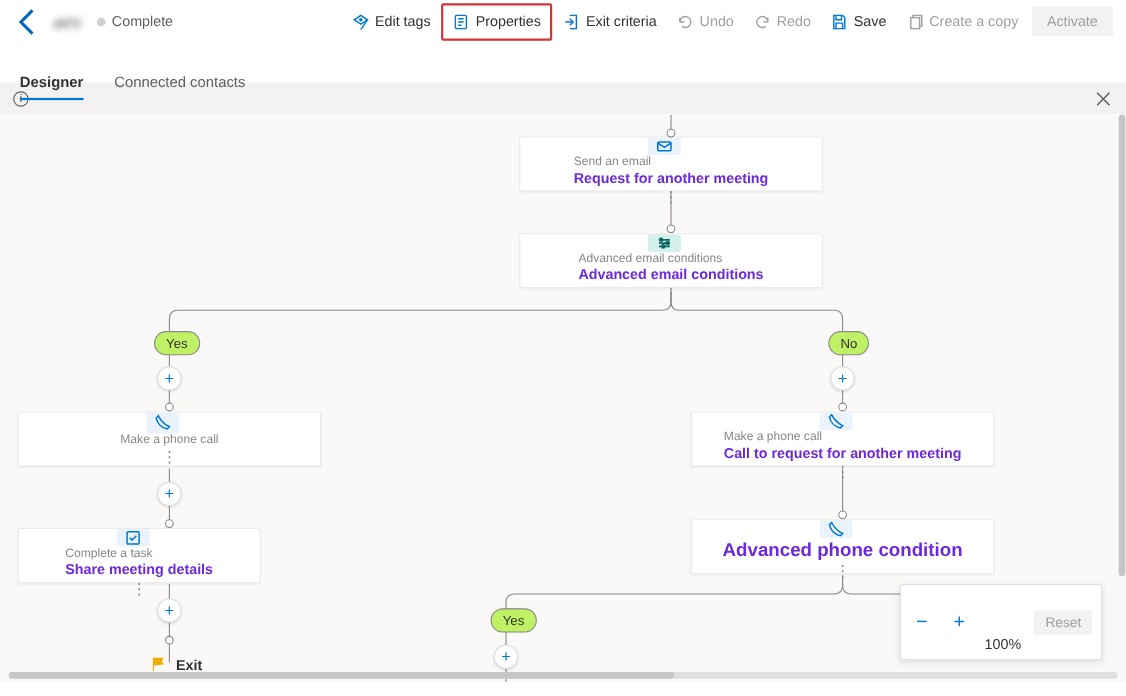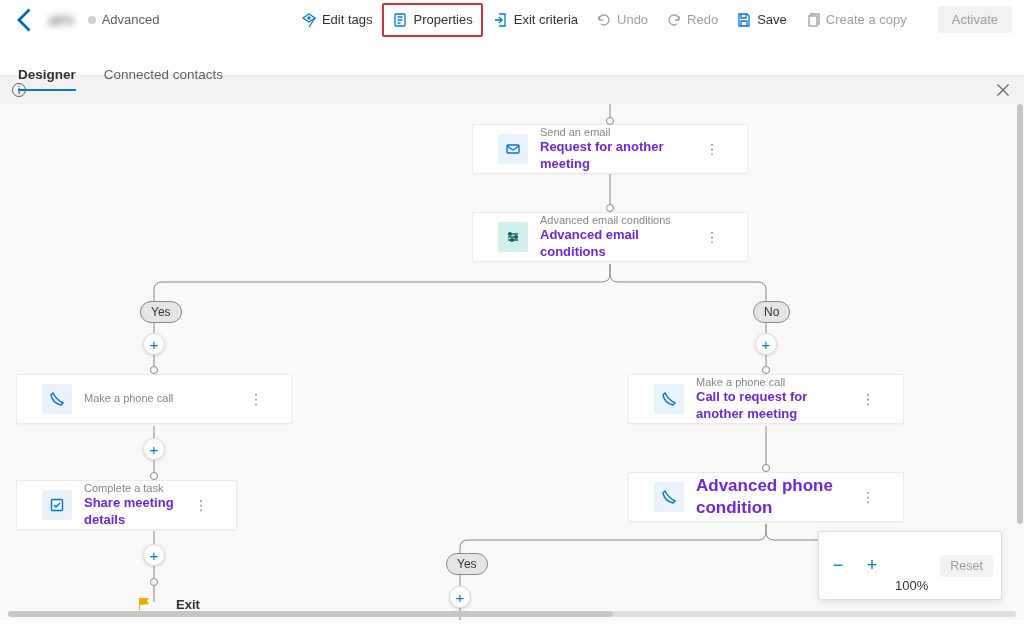--- a/index.html
+++ b/index.html
@@ -12,52 +12,52 @@
     .status-dot { display:inline-block; width:8px; height:8px; border-radius:50%; background:#cfcfcf; margin: 0 6px 0 14px; vertical-align:middle;}
     .status-text { font-size:13px; color:#605e5c; }
 
     .toolbar-actions { margin-left:auto; display:flex; align-items:center; gap:2px;}
     .tb-btn { display:flex; align-items:center; gap:5px; padding:5px 8px; font-size:13px; color:#323130; cursor:pointer; border-radius:2px; }
     .tb-btn.disabled { color:#a19f9d; cursor:default;}
     .tb-btn svg { width:16px; height:16px; }
     .tb-btn .ic-blue { color:#0078d4; }
     .tb-btn .ic-grey { color:#a19f9d; }
     .highlight-box { border: 2px solid #d13438; border-radius:2px; padding: 2px 0; }
-    .activate-btn { background:#f3f2f1; color:#a19f9d; padding:6px 14px; font-size:13px; margin-left:21px; border-radius:2px;}
+    .activate-btn { background:#f3f2f1; color:#a19f9d; padding:6px 14px; font-size:13px; margin-left:2px; border-radius:2px;}
 
     
     .tabs-row { height:36px; display:flex; align-items:center; padding:0 18px; gap:28px; border-bottom:1px solid #edebe9;}
     .tab { font-size:13.5px; color:#605e5c; padding:8px 0; cursor:pointer; position:relative;margin-top:33px;}
     .tab.active { color:#323130; font-weight:600; }
     .tab.active::after { content:""; position:absolute; left:0; right:0; bottom:-1px; height:2px; background:#0078d4; }
 
     
     .info-bar { height:28px; background:#f3f2f1; display:flex; align-items:center; padding:0 12px; font-size:12.5px; color:#323130;}
     .info-bar .info-ic { width:14px; height:14px; border:1px solid #605e5c; border-radius:50%; display:flex; align-items:center; justify-content:center; font-size:10px; margin-right:8px;}
     .info-bar .close-ic { margin-left:auto; width:18px; height:18px; display:flex; align-items:center; justify-content:center; color:#605e5c; cursor:pointer;}
 
     
     .canvas { position:absolute; left:0; right:0; top:104px; height:516px; background:#faf9f8; overflow:hidden;}
     .canvas svg.connectors { position:absolute; left:0; top:0; }
 
-    .node { position:absolute; background:#fff; border:1px solid #edebe9; border-radius:2px; height:50px; display:flex; align-items:center; padding:0 25px; box-shadow:0 1px 2px rgba(0,0,0,0.04);}
+    .node { position:absolute; background:#fff; border:1px solid #edebe9; border-radius:2px; height:50px; display:flex; align-items:center; padding:0 25px; box-shadow:0 1px 2px rgba(0,0,0,0.04);flex-direction:column;}
     .node .ic-box { width:30px; height:30px; background:#eaf3fb; border-radius:2px; display:flex; align-items:center; justify-content:center; margin-right:12px; color:#0078d4;}
     .node .ic-box.teal { background:#d4f0ed; color:#0b6a5f;}
     .node .txt { flex:1; }
     .node .subtitle { font-size:11px; color:#8a8886; line-height:1.2;}
     .node .title { font-size:13px; font-weight:700; color:#6d28d9; line-height:1.3;}
     .node .more { width:20px; display:flex; align-items:center; justify-content:center; color:#8a8886; font-size:14px; cursor:pointer;}
 
     .single-line .title { font-size:17px; }
 
-    .yn-badge { position:absolute; background:#e5e5e5; border:1px solid #8a8886; border-radius:999px; padding:3px 10px; font-size:12px; color:#323130;}
+    .yn-badge { position:absolute; background:#bef264; border:1px solid #8a8886; border-radius:999px; padding:3px 10px; font-size:12px; color:#323130;}
     .add-btn { position:absolute; width:22px; height:22px; border-radius:50%; background:#fff; border:1px solid #e1dfdd; box-shadow:0 1px 3px rgba(0,0,0,0.15); display:flex; align-items:center; justify-content:center; color:#0078d4; font-size:15px; cursor:pointer;}
     .circle-dot { position:absolute; width:8px; height:8px; border:1px solid #8a8886; border-radius:50%; background:#fff;}
 
-    .exit-flag { position:absolute; display:flex; align-items:center; gap:24px; font-size:13px; font-weight:600; color:#323130;}
+    .exit-flag { position:absolute; display:flex; align-items:center; gap:8px; font-size:13px; font-weight:600; color:#323130;}
     .exit-flag svg { width:16px; height:16px; color:#f2a900;}
 
     
     .zoom-ctrl { position:absolute; right:22px; bottom:20px; background:#fff; border:1px solid #e1dfdd; box-shadow:0 2px 6px rgba(0,0,0,0.1); padding:6px 8px; display:flex; align-items:center; gap:12px; border-radius:2px;}
     .zoom-ctrl .z-btn{ width:22px; height:22px; display:flex; align-items:center; justify-content:center; font-size:18px; color:#0078d4; cursor:pointer;}
     .zoom-ctrl .z-text{ font-size:13px; color:#323130;margin-top:40px;}
     .zoom-ctrl .z-reset{ background:#f3f2f1; color:#a19f9d; font-size:12.5px; padding:4px 10px; border-radius:2px;}
 
     .h-scroll { position:absolute; left:8px; right:8px; bottom:3px; height:6px; background:#e1dfdd; border-radius:3px;}
     .h-scroll .thumb { height:6px; background:#c8c6c4; border-radius:3px; width:60%; }
@@ -69,21 +69,21 @@
 <body>
 
 <div class="top-bar">
   <div class="back-arrow">
     <svg viewBox="0 0 16 16" fill="none" stroke="currentColor" stroke-width="1.6">
         <path d="M10 2 4 8l6 6"></path>
       </svg>
   </div>
   <span class="sequence-title">akhi</span>
   <span class="status-dot"></span>
-  <span class="status-text">Advanced</span>
+  <span class="status-text">Complete</span>
 
   <div class="toolbar-actions">
     <div class="tb-btn">
       <svg class="ic-blue" viewBox="0 0 16 16" fill="none" stroke="currentColor" stroke-width="1.3">
           <path d="M2 6l6-4 6 4-6 4-6-4z"></path>
           <circle cx="8" cy="6" r="1" fill="currentColor"></circle>
           <path d="M14 6l-6 9"></path>
         </svg>
       <span>Edit tags</span>
     </div>

